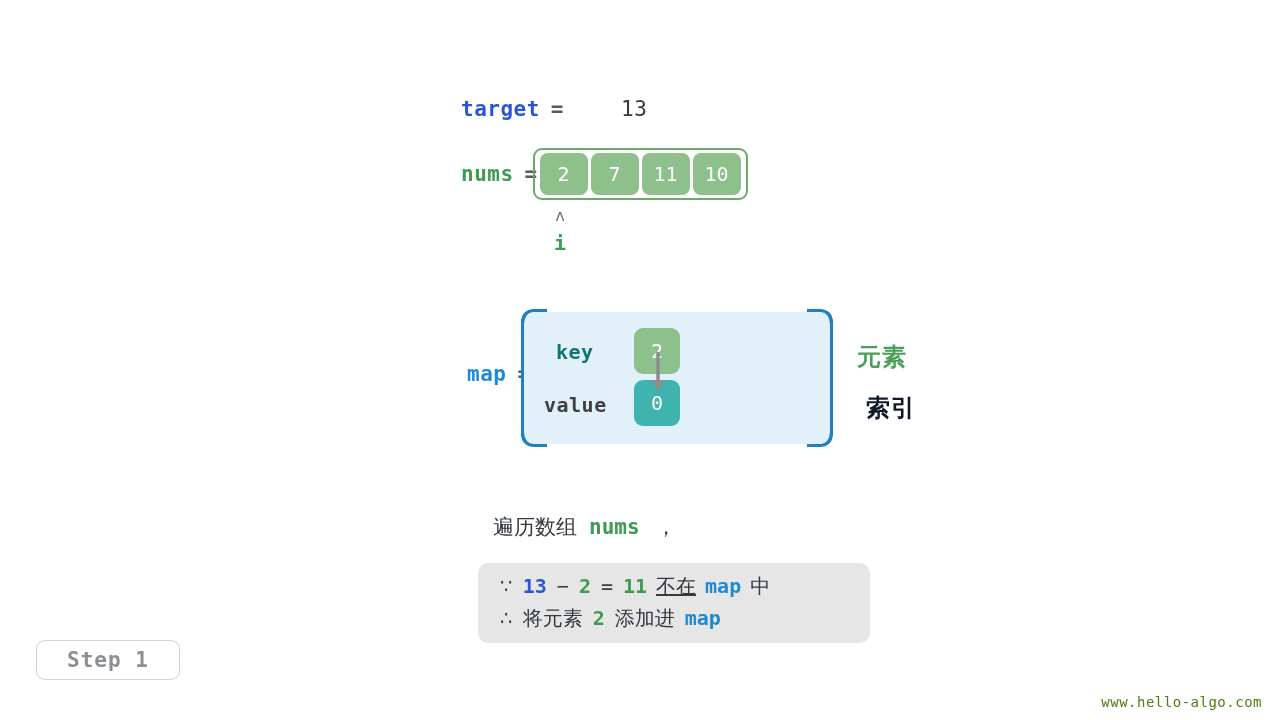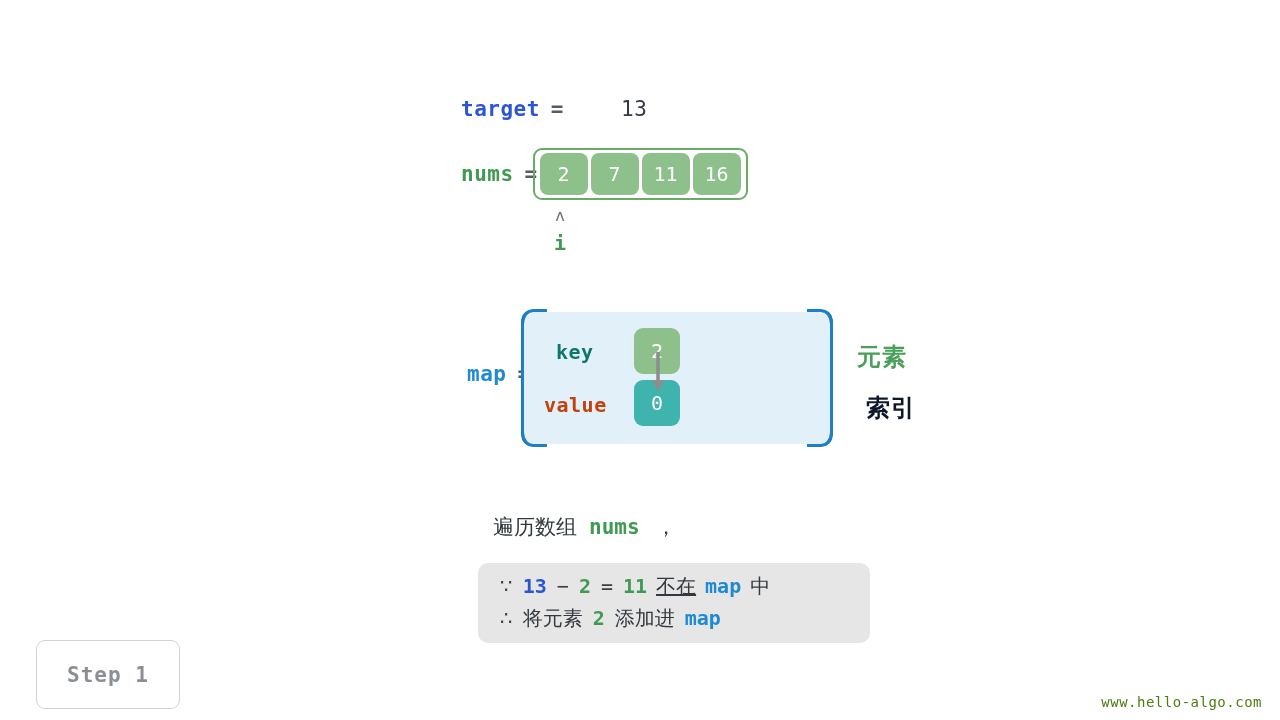--- a/index.html
+++ b/index.html
@@ -181,21 +181,21 @@
     letter-spacing: 0.5px;
   }
   #key-label {
     left: 556px;
     top: 340px;
     color: #0f766e;
   }
   #value-label {
     left: 544px;
     top: 393px;
-    color: #c2410c;
+    color: #404040;
     text-align: right;
   }
 
   .kv-cell {
     position: absolute;
     width: 46px;
     height: 46px;
     border-radius: 9px;
     display: flex;
     align-items: center;
@@ -312,21 +312,21 @@
     font-family: "DejaVu Sans", sans-serif;
     color: #33393f;
   }
 
   
   #step-badge {
     position: absolute;
     left: 36px;
     top: 640px;
     width: 144px;
-    height: 69px;
+    height: 40px;
     box-sizing: border-box;
     border: 1.5px solid #d3d3d3;
     border-radius: 9px;
     display: flex;
     align-items: center;
     justify-content: center;
     color: #8a8f94;
     font-size: 21px;
     font-weight: bold;
     font-family: "DejaVu Sans Mono", monospace;
@@ -356,21 +356,21 @@
 
 <div id="nums-row">
   <span class="var-name mono">nums</span>
   <span class="eq mono">=</span>
 </div>
 
 <div id="nums-array">
   <div class="num-cell">2</div>
   <div class="num-cell">7</div>
   <div class="num-cell">11</div>
-  <div class="num-cell">16</div>
+  <div class="num-cell">10</div>
 </div>
 
 <div id="index-pointer">
   <span class="caret">ʌ</span>
   <span class="ivar">i</span>
 </div>
 
 <div id="map-label">
   <span class="var-name mono">map</span>
   <span class="eq mono">=</span>

